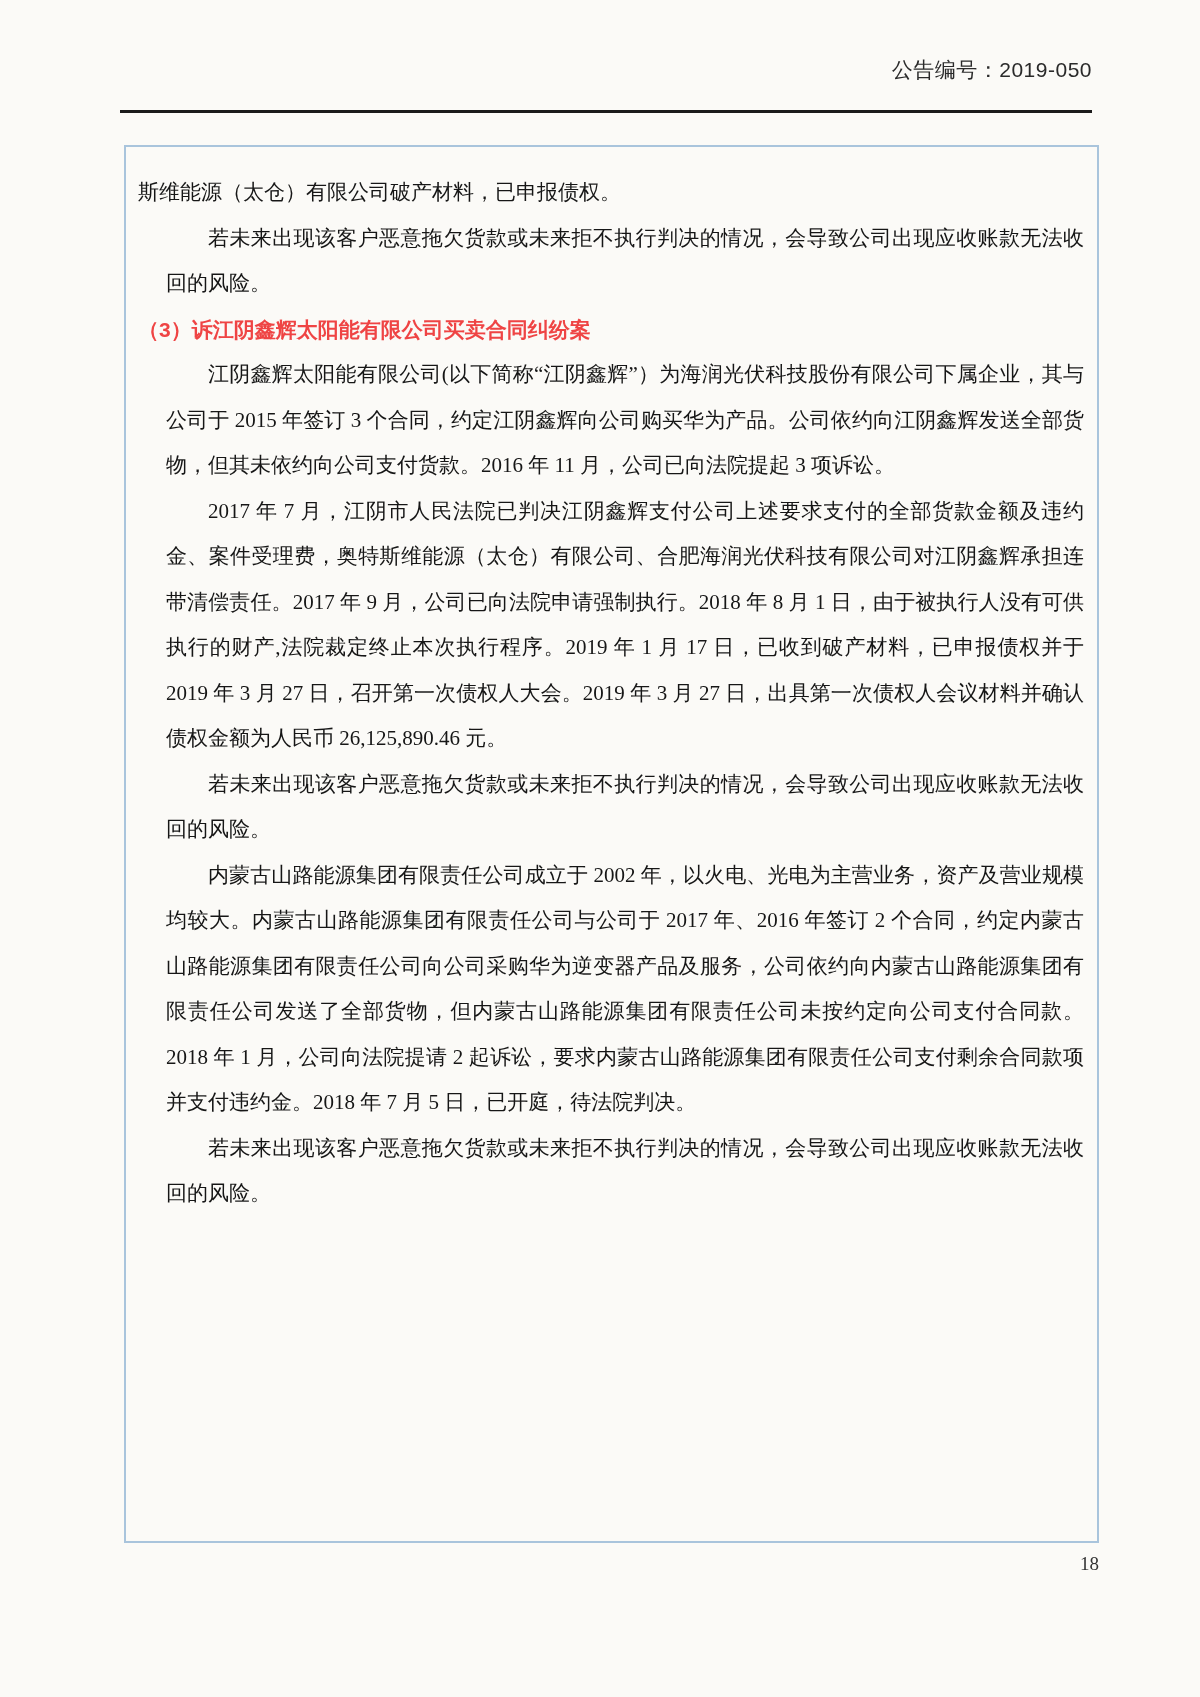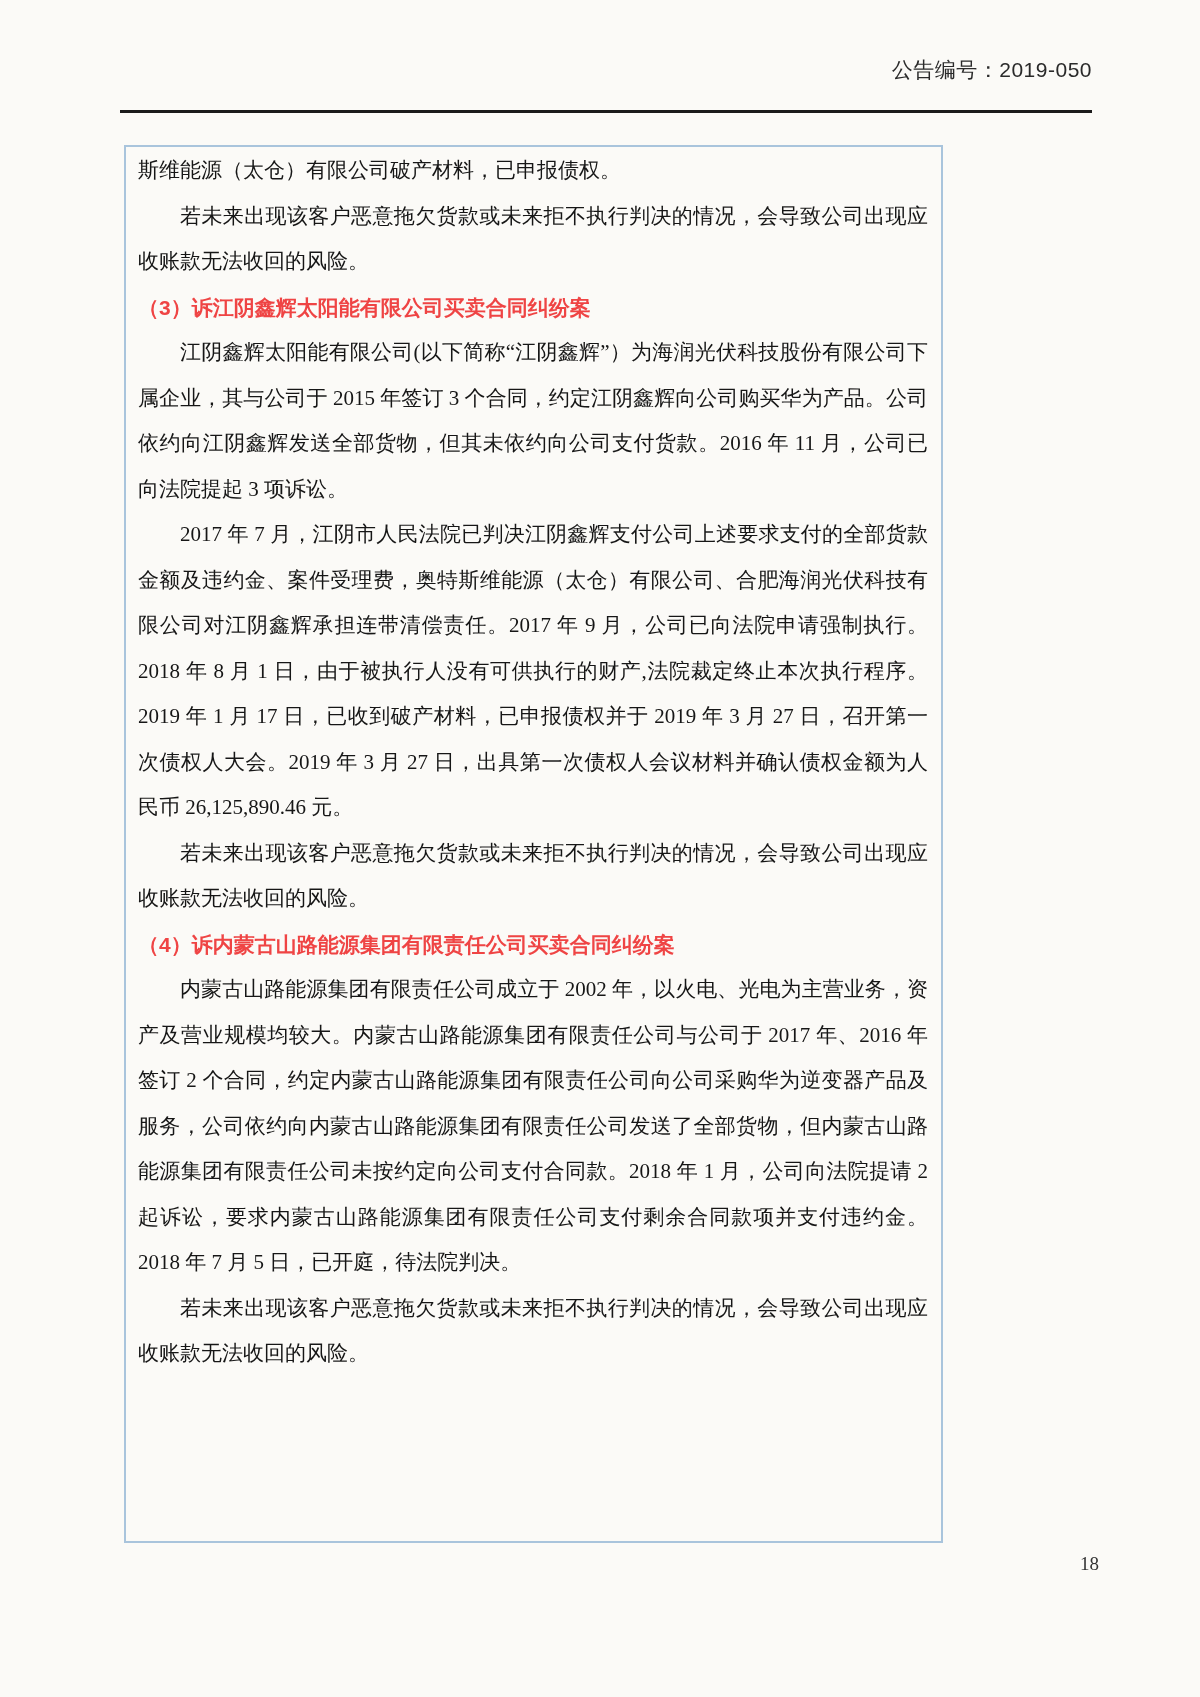--- a/index.html
+++ b/index.html
@@ -28,34 +28,34 @@
     top: 110px;
     left: 120px;
     width: 972px;
     height: 3px;
     background: #1b1b1b;
   }
   .content-box {
     position: absolute;
     top: 145px;
     left: 124px;
-    width: 819px;
+    width: 975px;
     height: 1398px;
     border: 2px solid #a9c4dc;
     background: transparent;
-    padding: 1px 13px 0 12px;
+    padding: 23px 13px 0 12px;
     overflow: hidden;
   }
   .content-box p {
     font-size: 21px;
     line-height: 45.5px;
     text-align: justify;
     color: #161616;
   }
-  .content-box p.indent { text-indent: 2em; }
+  .content-box p.indent { text-indent: 2em; margin-left: 28px; }
   .content-box p.heading {
     font-family: "Liberation Sans", "DejaVu Sans", sans-serif;
     font-weight: bold;
     color: #ef4444;
   }
   .content-box p.fill-last { text-align-last: justify; }
   .page-footer {
     position: absolute;
     top: 1553px;
     left: 124px;
@@ -75,20 +75,19 @@
 
 <div class="header-rule"></div>
 
 <div class="content-box">
   <p>斯维能源（太仓）有限公司破产材料，已申报债权。</p>
   <p class="indent">若未来出现该客户恶意拖欠货款或未来拒不执行判决的情况，会导致公司出现应收账款无法收回的风险。</p>
   <p class="heading">（3）诉江阴鑫辉太阳能有限公司买卖合同纠纷案</p>
   <p class="indent">江阴鑫辉太阳能有限公司(以下简称“江阴鑫辉”）为海润光伏科技股份有限公司下属企业，其与公司于 2015 年签订 3 个合同，约定江阴鑫辉向公司购买华为产品。公司依约向江阴鑫辉发送全部货物，但其未依约向公司支付货款。2016 年 11 月，公司已向法院提起 3 项诉讼。</p>
   <p class="indent">2017 年 7 月，江阴市人民法院已判决江阴鑫辉支付公司上述要求支付的全部货款金额及违约金、案件受理费，奥特斯维能源（太仓）有限公司、合肥海润光伏科技有限公司对江阴鑫辉承担连带清偿责任。2017 年 9 月，公司已向法院申请强制执行。2018 年 8 月 1 日，由于被执行人没有可供执行的财产,法院裁定终止本次执行程序。2019 年 1 月 17 日，已收到破产材料，已申报债权并于 2019 年 3 月 27 日，召开第一次债权人大会。2019 年 3 月 27 日，出具第一次债权人会议材料并确认债权金额为人民币 26,125,890.46 元。</p>
   <p class="indent">若未来出现该客户恶意拖欠货款或未来拒不执行判决的情况，会导致公司出现应收账款无法收回的风险。</p>
-  <p class="heading">（4）诉内蒙古山路能源集团有限责任公司买卖合同纠纷案</p>
   <p class="indent">内蒙古山路能源集团有限责任公司成立于 2002 年，以火电、光电为主营业务，资产及营业规模均较大。内蒙古山路能源集团有限责任公司与公司于 2017 年、2016 年签订 2 个合同，约定内蒙古山路能源集团有限责任公司向公司采购华为逆变器产品及服务，公司依约向内蒙古山路能源集团有限责任公司发送了全部货物，但内蒙古山路能源集团有限责任公司未按约定向公司支付合同款。2018 年 1 月，公司向法院提请 2 起诉讼，要求内蒙古山路能源集团有限责任公司支付剩余合同款项并支付违约金。2018 年 7 月 5 日，已开庭，待法院判决。</p>
   <p class="indent">若未来出现该客户恶意拖欠货款或未来拒不执行判决的情况，会导致公司出现应收账款无法收回的风险。</p>
 </div>
 
 <div class="page-footer">
   <span>18</span>
 </div>
 
 </body></html>

